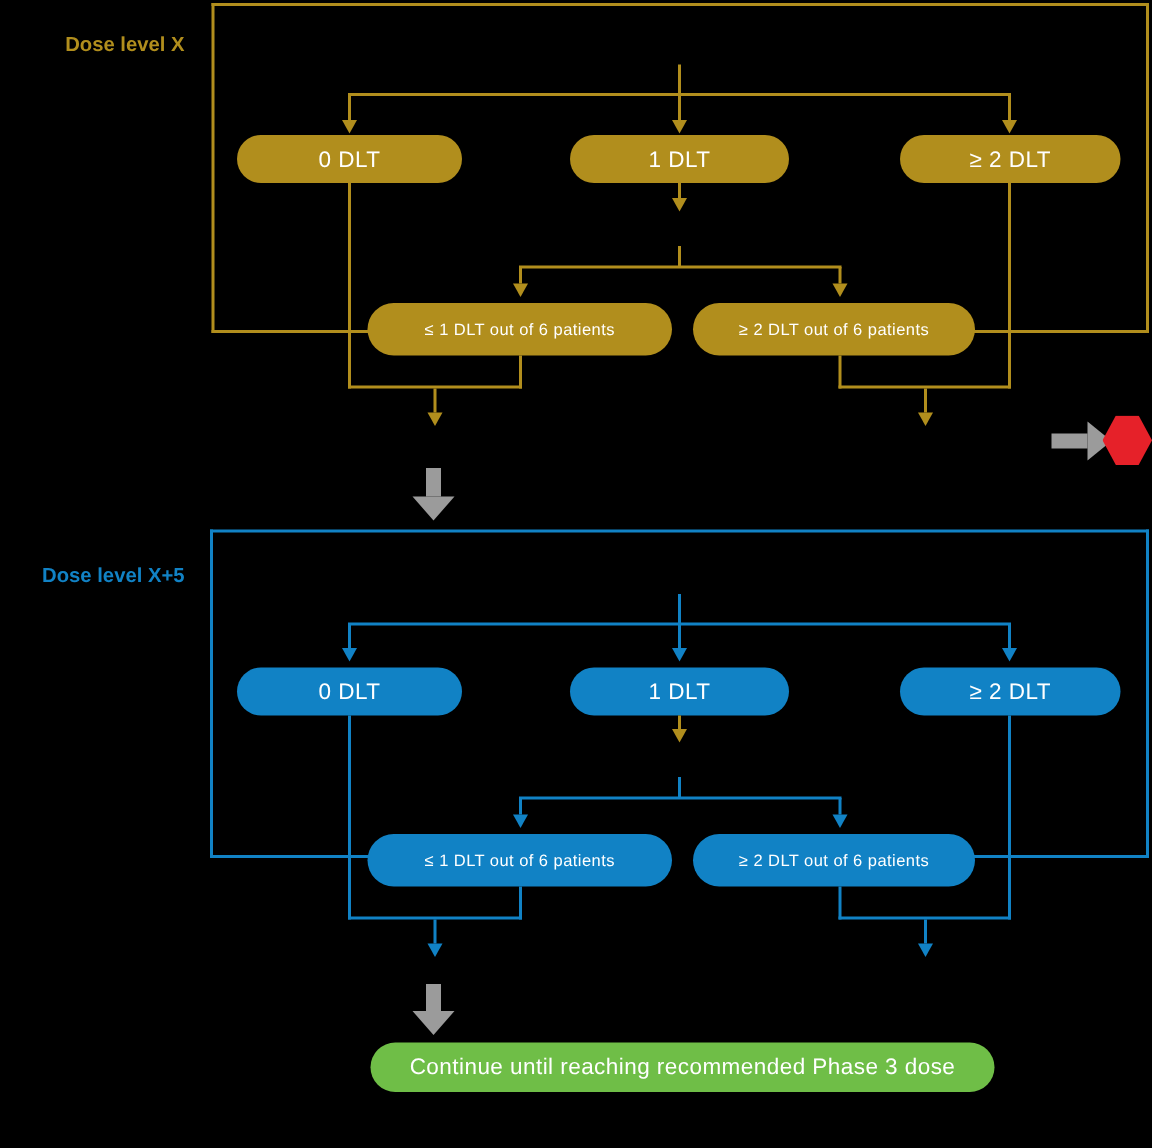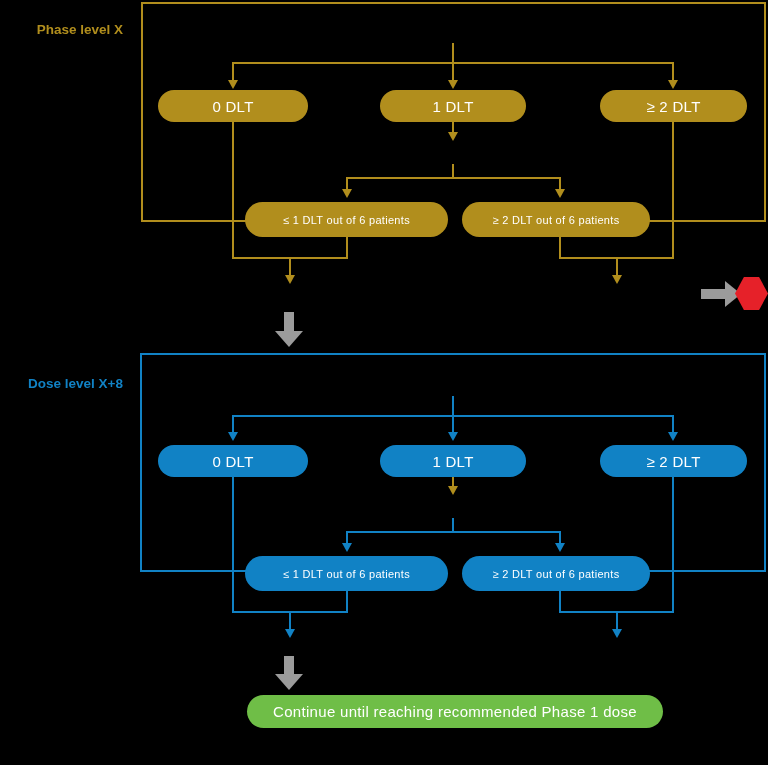--- a/index.html
+++ b/index.html
@@ -33,21 +33,21 @@
   .outcome-pill{position:absolute;background:var(--green);color:var(--pill_text);
        border-radius:999px;display:flex;align-items:center;justify-content:center;
        font-size:15px;letter-spacing:.3px;white-space:nowrap;}
 </style>
 </head>
 <body>
 
 <div id="canvas">
 
   <div class="layer gold">
-    <div class="sec-label" style="top:22px;">Phase level X</div>
+    <div class="sec-label" style="top:22px;">Dose level X</div>
 
     <div class="hl" style="left:141px;top:2px;width:625px;"></div>
     <div class="vl" style="left:141px;top:2px;height:220px;"></div>
     <div class="vl" style="left:764px;top:2px;height:220px;"></div>
     <div class="hl" style="left:141px;top:220px;width:105px;"></div>
     <div class="hl" style="left:649px;top:220px;width:117px;"></div>
 
     <div class="vl" style="left:452px;top:43px;height:37px;"></div>
     <div class="hl" style="left:232px;top:62px;width:442px;"></div>
     <div class="ah" style="left:448px;top:80px;"></div>
@@ -86,21 +86,21 @@
   </div>
 
   <div class="gray-shaft-h" style="left:701px;top:289px;width:24px;"></div>
   <div class="gray-head-r" style="left:725px;top:281px;"></div>
   <div class="hex" style="left:735px;top:277px;"></div>
 
   <div class="gray-shaft-v" style="left:284px;top:312px;height:19px;"></div>
   <div class="gray-head-d" style="left:275px;top:331px;"></div>
 
   <div class="layer blue">
-    <div class="sec-label" style="top:376px;">Dose level X+8</div>
+    <div class="sec-label" style="top:376px;">Dose level X+5</div>
 
     <div class="hl" style="left:140px;top:353px;width:626px;"></div>
     <div class="vl" style="left:140px;top:353px;height:219px;"></div>
     <div class="vl" style="left:764px;top:353px;height:219px;"></div>
     <div class="hl" style="left:140px;top:570px;width:106px;"></div>
     <div class="hl" style="left:649px;top:570px;width:117px;"></div>
 
     <div class="vl" style="left:452px;top:396px;height:36px;"></div>
     <div class="hl" style="left:232px;top:415px;width:442px;"></div>
     <div class="ah" style="left:448px;top:432px;"></div>
@@ -134,15 +134,15 @@
     <div class="vl" style="left:672px;top:477px;height:136px;"></div>
     <div class="vl" style="left:559px;top:591px;height:22px;"></div>
     <div class="hl" style="left:559px;top:611px;width:115px;"></div>
     <div class="vl" style="left:616px;top:613px;height:16px;"></div>
     <div class="ah" style="left:612px;top:629px;"></div>
   </div>
 
   <div class="gray-shaft-v" style="left:284px;top:656px;height:18px;"></div>
   <div class="gray-head-d" style="left:275px;top:674px;"></div>
 
-  <div class="outcome-pill" style="left:247px;top:695px;width:416px;height:33px;">Continue until reaching recommended Phase 1 dose</div>
+  <div class="outcome-pill" style="left:247px;top:695px;width:416px;height:33px;">Continue until reaching recommended Phase 3 dose</div>
 
 </div>
 
 </body></html>

